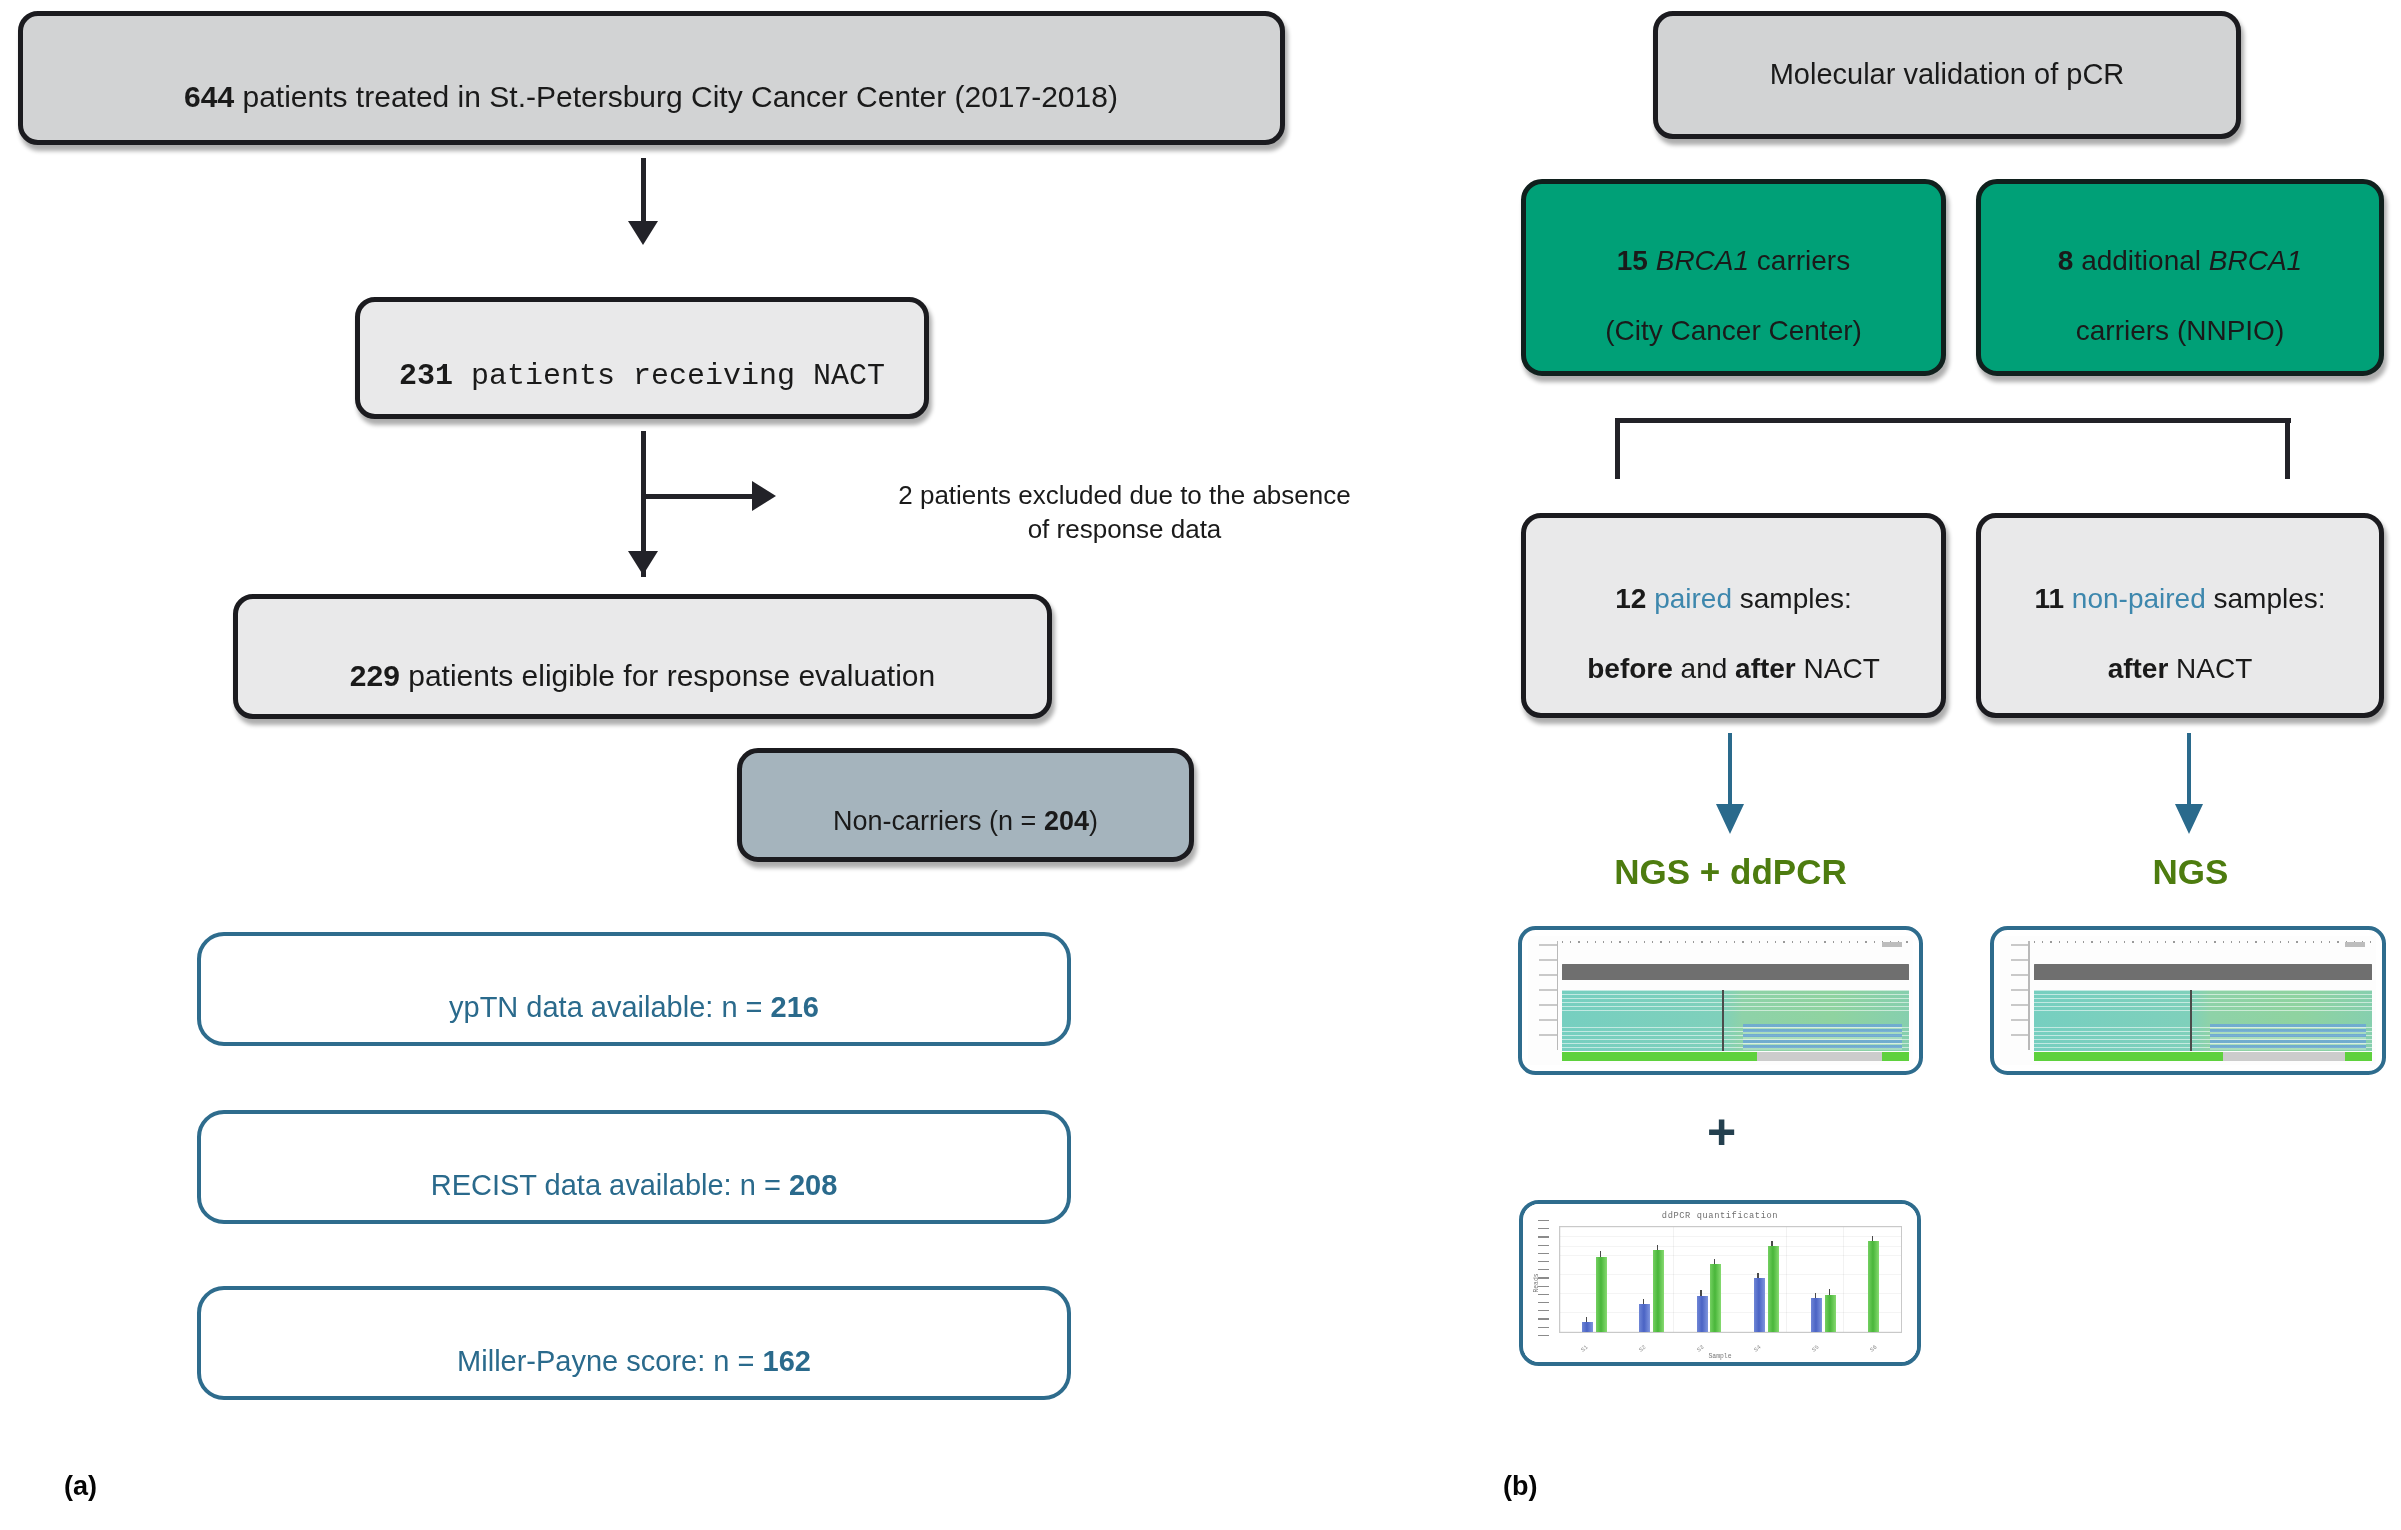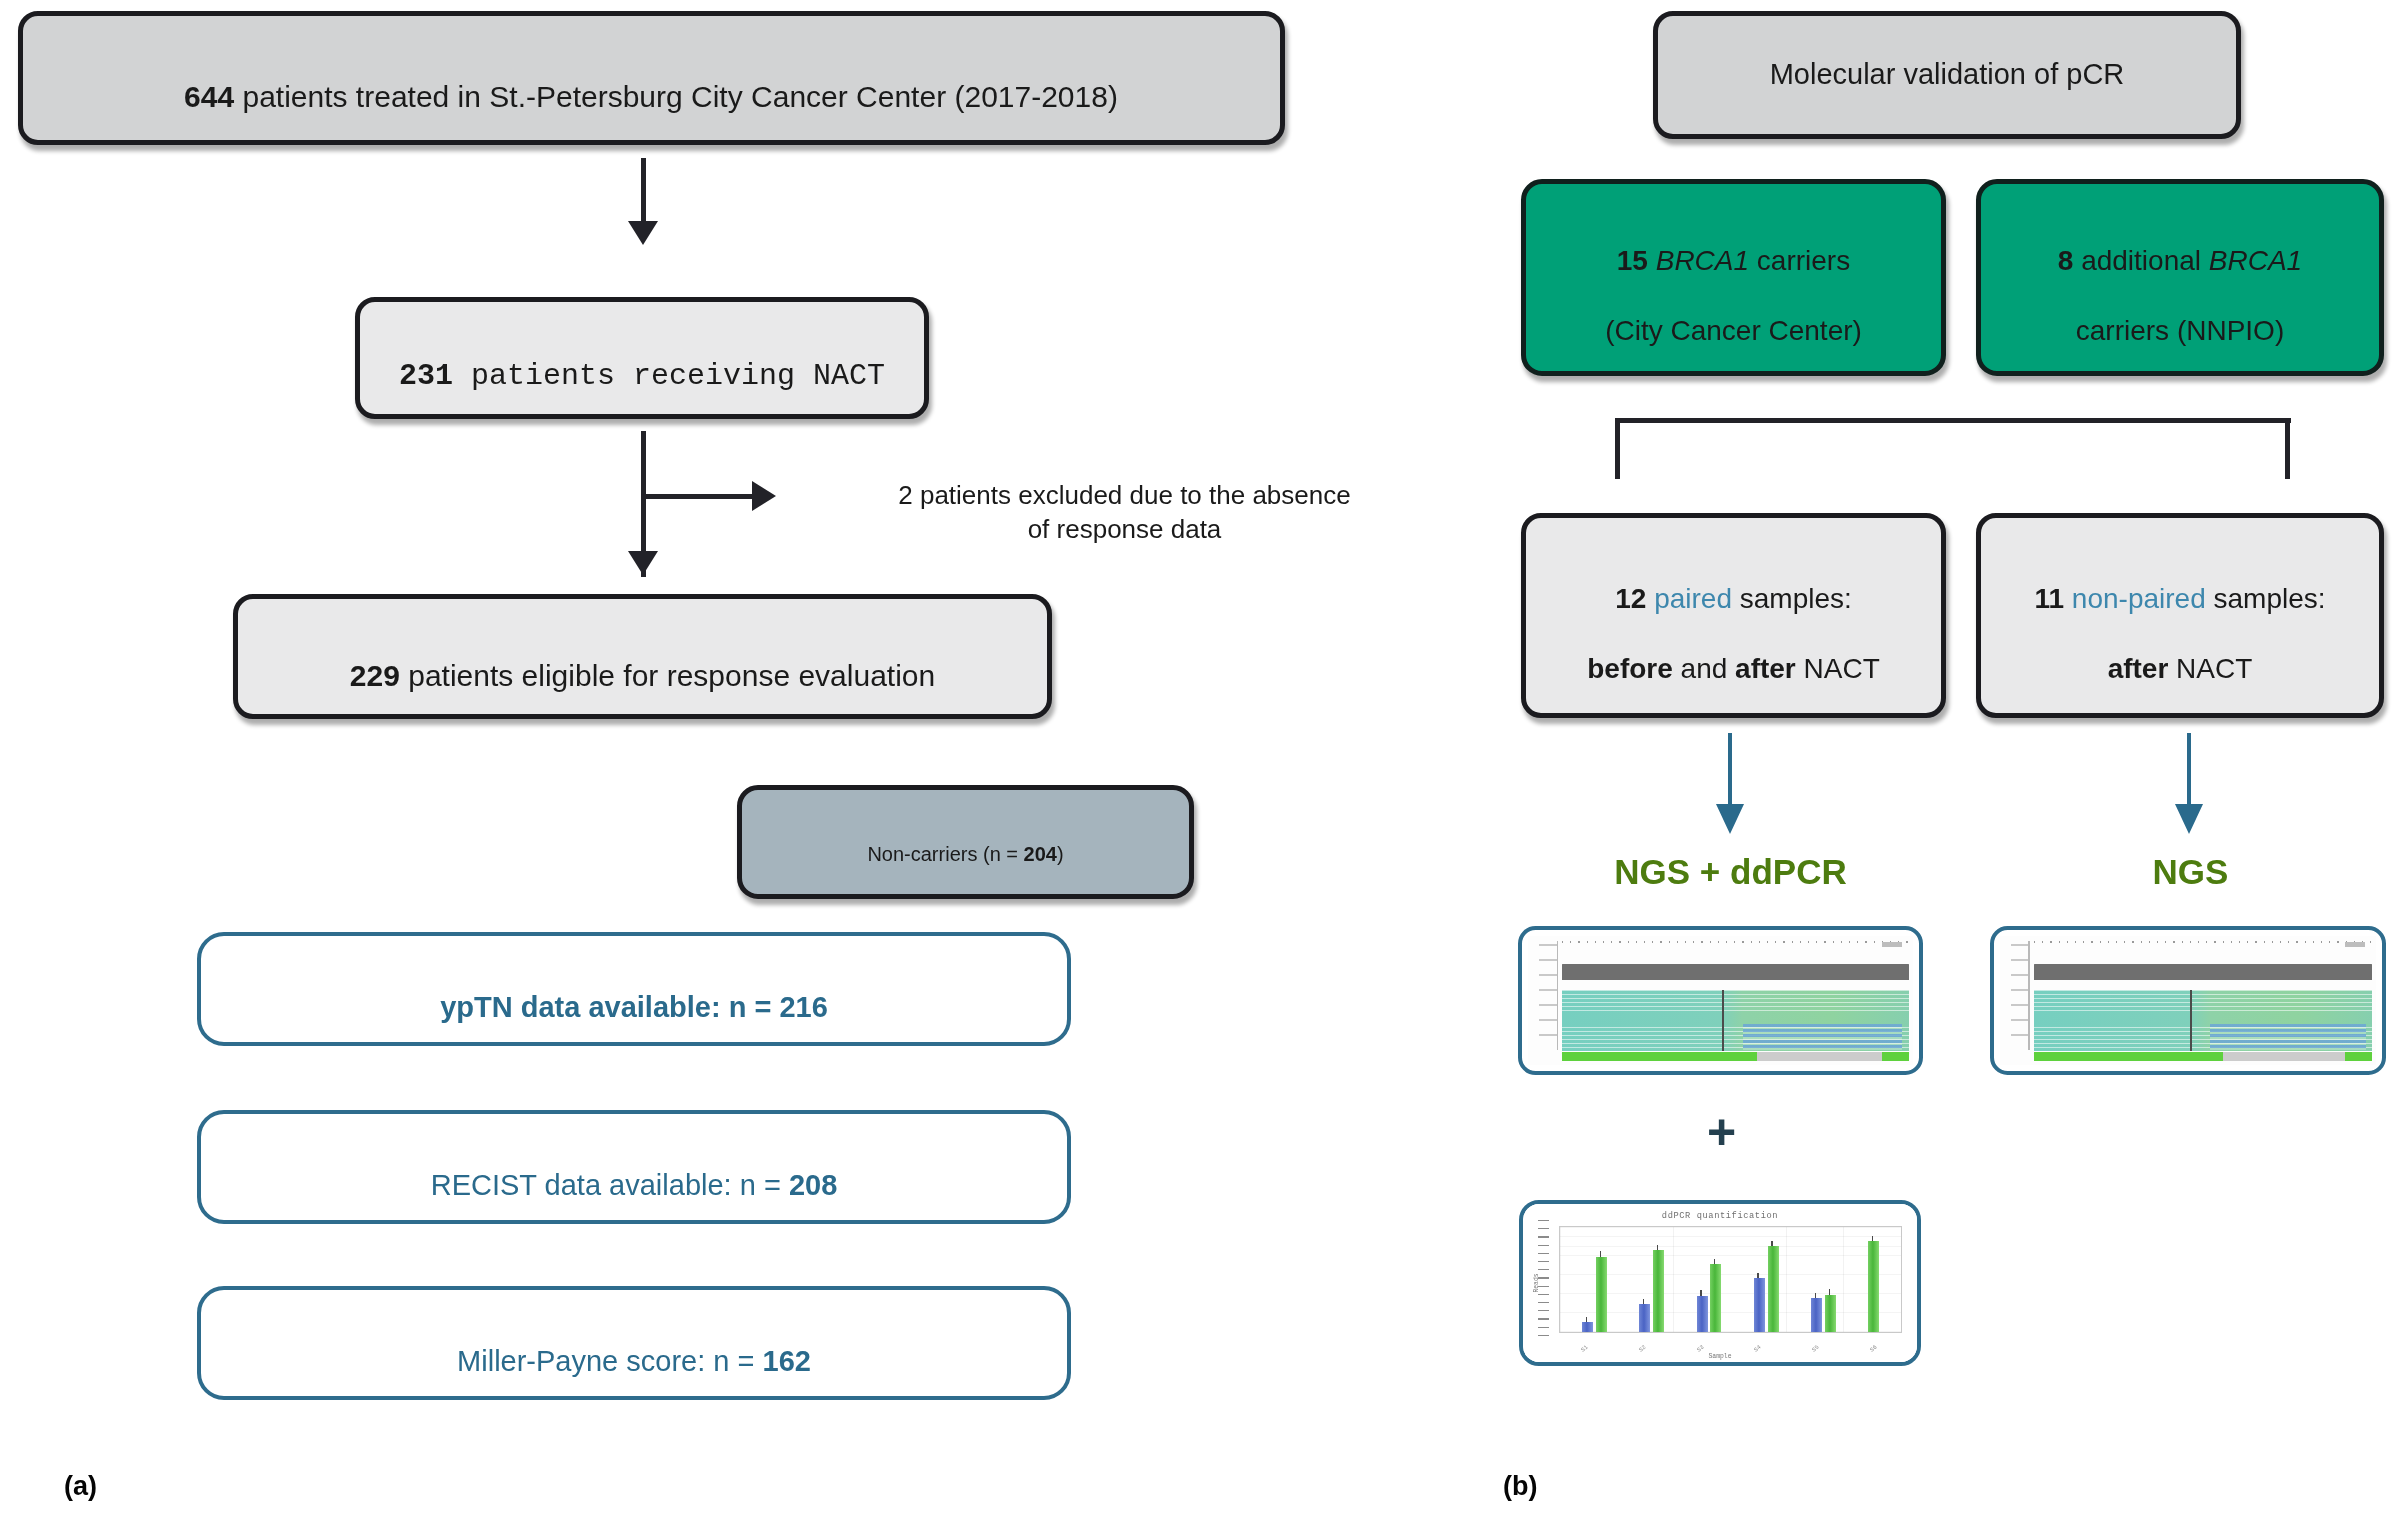--- a/index.html
+++ b/index.html
@@ -360,27 +360,27 @@
   <div class="side-note" style="left:781px; top:479px; width:687px;">2 patients excluded due to the absence
 of response data</div>
 
   <div class="node grey-box-lite" style="left:233px; top:594px; width:819px; height:125px; font-size:30px;">
     <span class="txt">
       <b>229</b><span> patients eligible for response evaluation</span>
     </span>
   </div>
 
 
-  <div class="node slate-box" style="left:737px; top:785px; width:457px; height:114px; font-size:20px;">
+  <div class="node slate-box" style="left:737px; top:748px; width:457px; height:114px; font-size:27px;">
     <span class="txt">
       <span>Non-carriers (n = </span><b>204</b><span>)</span>
     </span>
   </div>
 
-  <div class="node teal-outline" style="left:197px; top:932px; width:874px; height:114px; font-size:29px;font-weight:bold;">
+  <div class="node teal-outline" style="left:197px; top:932px; width:874px; height:114px; font-size:29px;">
     <span class="txt teal-txt">
       <span>ypTN data available: n = </span><b>216</b>
     </span>
   </div>
 
   <div class="node teal-outline" style="left:197px; top:1110px; width:874px; height:114px; font-size:29px;">
     <span class="txt teal-txt">
       <span>RECIST data available: n = </span><b>208</b>
     </span>
   </div>

